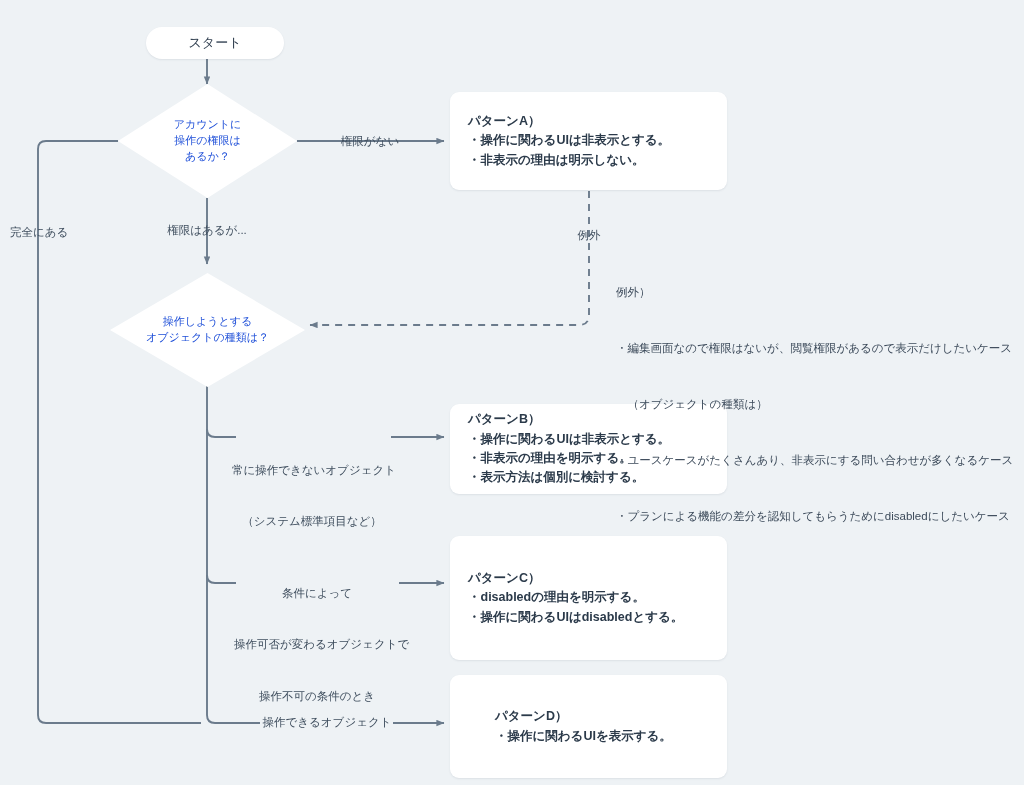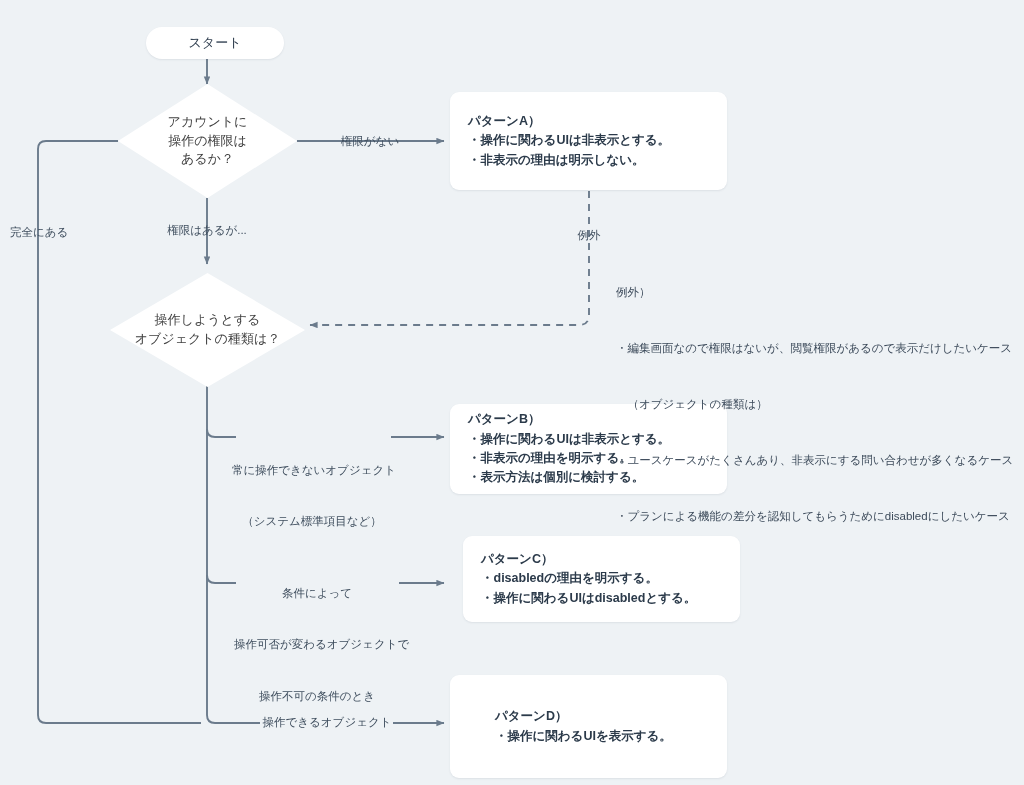--- a/index.html
+++ b/index.html
@@ -52,22 +52,22 @@
     width: 100%; height: 100%;
   }
   .diamond-label {
     position: absolute;
     left: 0; top: 0;
     width: 100%; height: 100%;
     display: flex;
     flex-direction: column;
     align-items: center;
     justify-content: center;
-    color: #404040;
-    font-size: 13px;
+    color: #1d4ed8;
+    font-size: 11px;
     line-height: 1.45;
     text-align: center;
     white-space: pre;
   }
   
   .card {
     position: absolute;
     background: #ffffff;
     border-radius: 9px;
     box-shadow: 0 1px 2px rgba(60,75,95,0.10);
@@ -204,21 +204,21 @@
     <div class="card-line">・非表示の理由は明示しない。</div>
   </div>
 
   <div class="card" style="left:450px; top:404px; width:277px; height:90px;">
     <div class="card-title">パターンB）</div>
     <div class="card-line">・操作に関わるUIは非表示とする。</div>
     <div class="card-line">・非表示の理由を明示する。</div>
     <div class="card-line">・表示方法は個別に検討する。</div>
   </div>
 
-  <div class="card" style="left:463px; top:536px; width:277px; height:86px;">
+  <div class="card" style="left:450px; top:536px; width:277px; height:124px;">
     <div class="card-title">パターンC）</div>
     <div class="card-line">・disabledの理由を明示する。</div>
     <div class="card-line">・操作に関わるUIはdisabledとする。</div>
   </div>
 
   <div class="card" style="left:450px; top:675px; width:277px; height:103px;padding-left:45px;">
     <div class="card-title">パターンD）</div>
     <div class="card-line">・操作に関わるUIを表示する。</div>
   </div>
 

